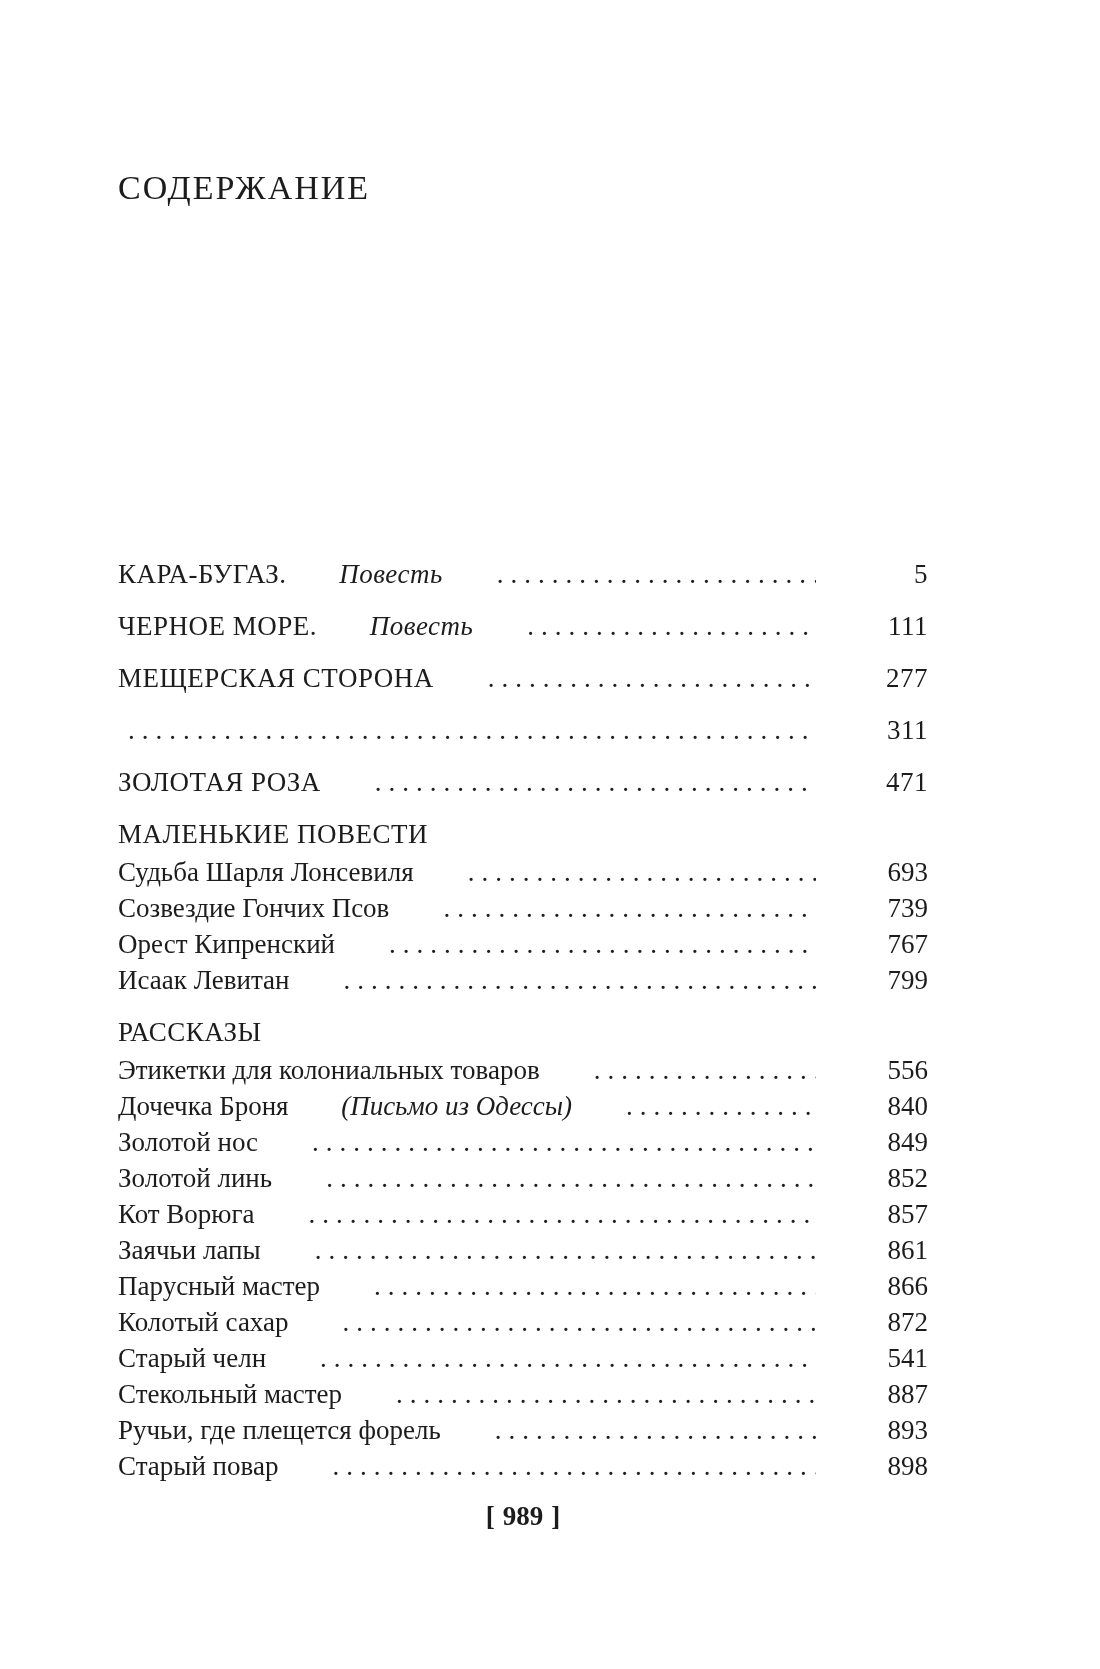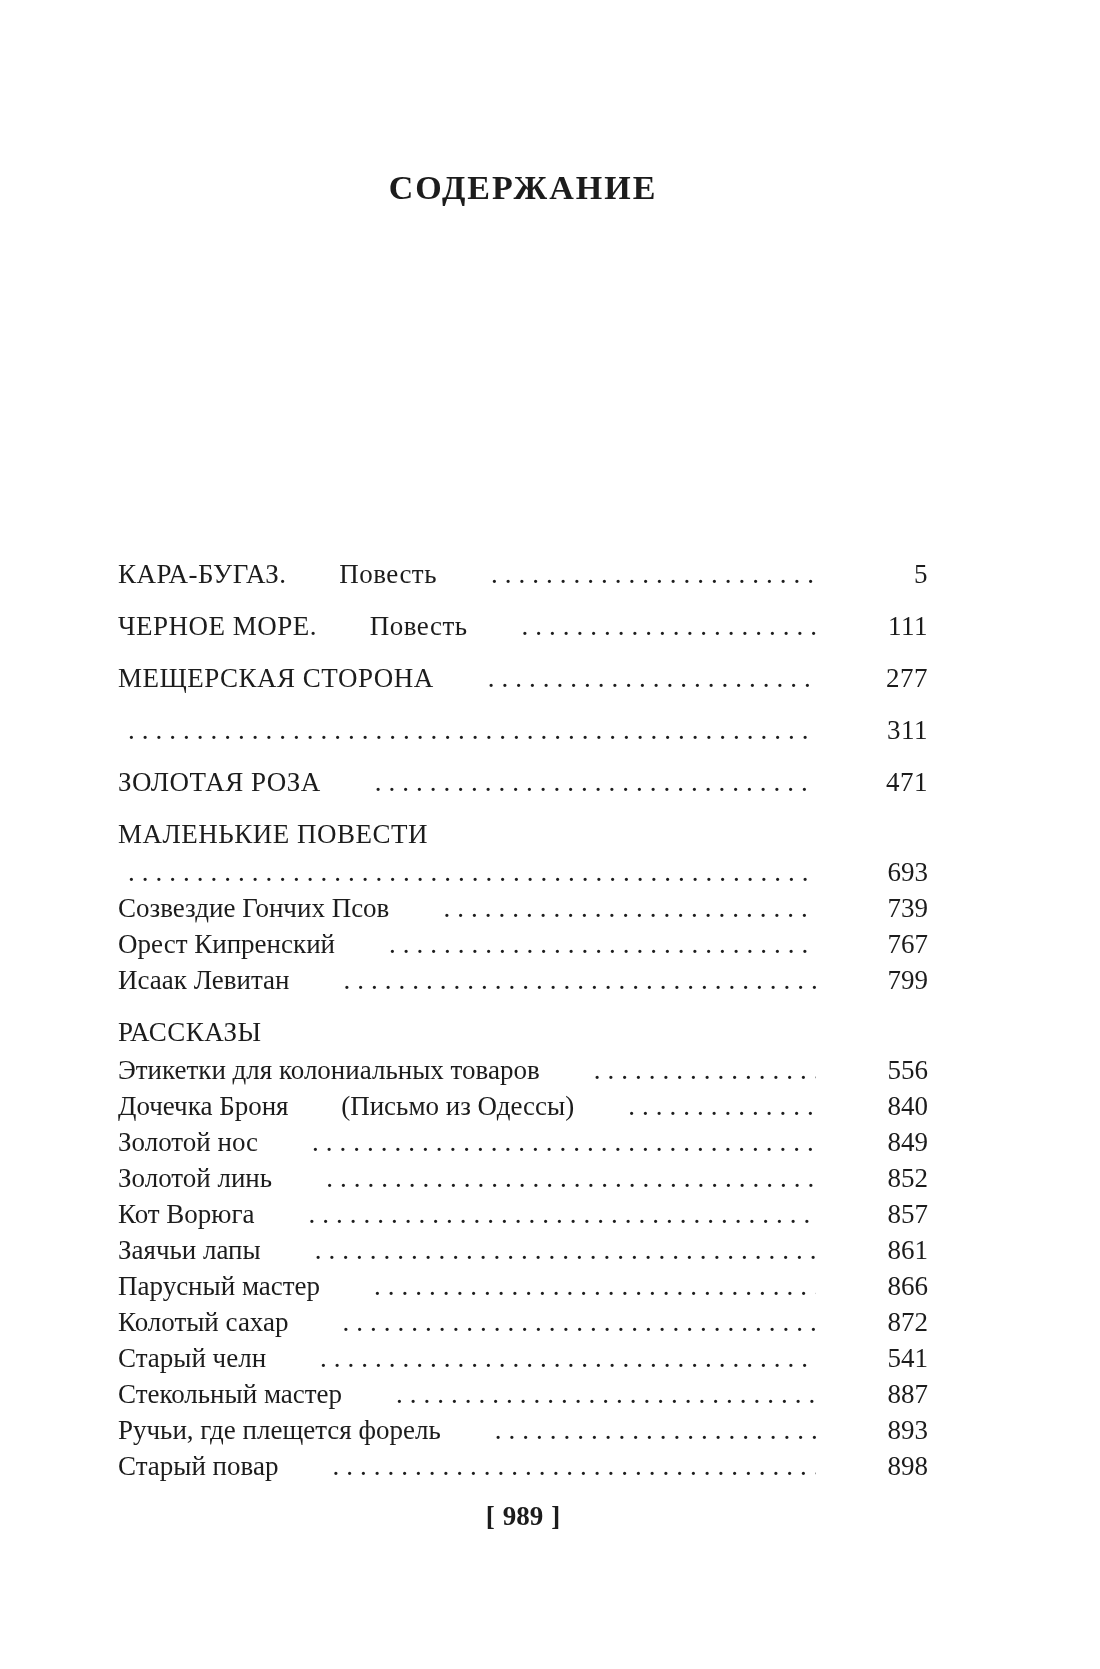--- a/index.html
+++ b/index.html
@@ -16,23 +16,22 @@
   }
   .book-page {
     width: 810px;
     margin-left: 118px;
     padding-top: 168px;
   }
   .title {
     margin: 0;
     font-size: 34px;
     line-height: 40px;
-    font-weight: bold;
+    font-weight: normal;
     letter-spacing: 2px;
-    text-align: center;
   }
   .toc {
     margin-top: 348px;
   }
   .row {
     display: flex;
     align-items: baseline;
     font-size: 27px;
     line-height: 36px;
     gap: 44px;
@@ -45,20 +44,21 @@
     margin-top: 16px;
     margin-bottom: 2px;
     letter-spacing: 0.5px;
   }
   .entry-title {
     flex: 0 0 auto;
     white-space: nowrap;
   }
   .entry-subtitle {
     flex: 0 0 auto;
+    font-style: italic;
     margin-left: 0.32em;
     white-space: nowrap;
   }
   .leader {
     flex: 1 1 auto;
     overflow: hidden;
     white-space: nowrap;
     margin: 0 10px;
     min-width: 20px;
   }
@@ -111,20 +111,21 @@
       </div>
       <div class="row section">
         <span class="entry-title">ЗОЛОТАЯ РОЗА</span>
         <span class="leader"></span>
         <span class="entry-page">471</span>
       </div>
       <div class="row heading">
         <span class="entry-title">МАЛЕНЬКИЕ ПОВЕСТИ</span>
       </div>
       <div class="row item">
+        <span class="entry-title">Судьба Шарля Лонсевиля</span>
         <span class="leader"></span>
         <span class="entry-page">693</span>
       </div>
       <div class="row item">
         <span class="entry-title">Созвездие Гончих Псов</span>
         <span class="leader"></span>
         <span class="entry-page">739</span>
       </div>
       <div class="row item">
         <span class="entry-title">Орест Кипренский</span>

